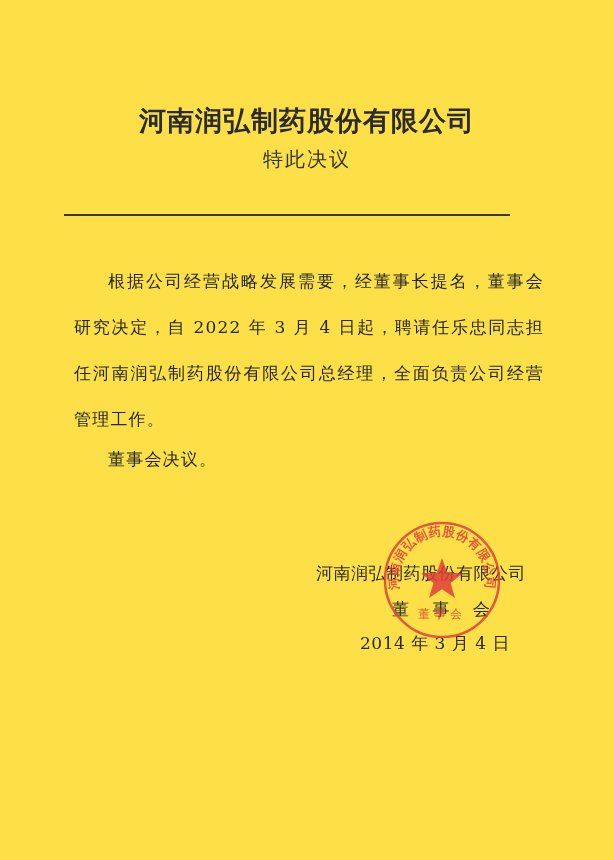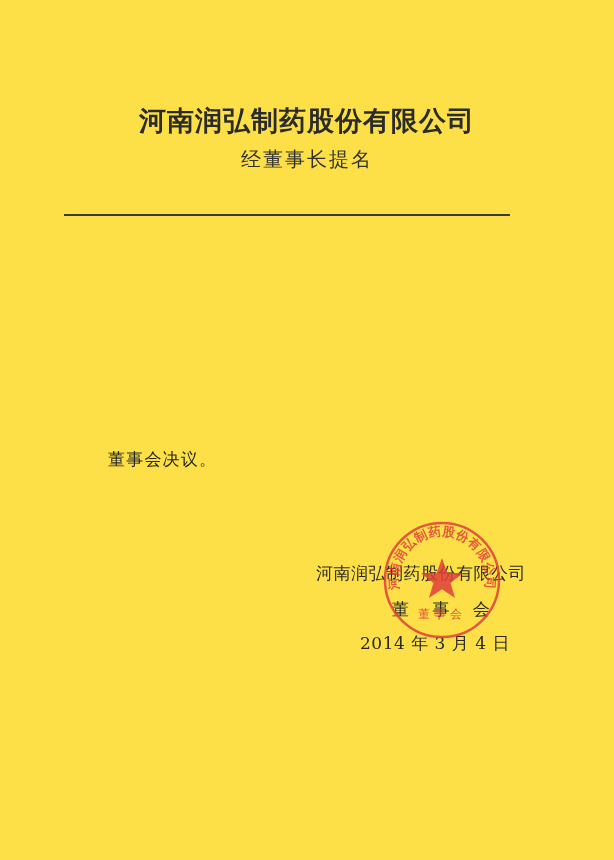--- a/index.html
+++ b/index.html
@@ -111,24 +111,27 @@
       pointer-events: none;
     }
     .seal svg { width: 120px; height: 120px; }
   </style>
 </head>
 <body>
 
 <div class="page">
 
   <div class="title">河南润弘制药股份有限公司</div>
-  <div class="subtitle">经董事长提名</div>
+  <div class="subtitle">特此决议</div>
 
   <div class="rule"></div>
 
+  <div class="body-text">
+    <p class="para first">根据公司经营战略发展需要，经董事长提名，董事会研究决定，自 2022 年 3 月 4 日起，聘请任乐忠同志担任河南润弘制药股份有限公司总经理，全面负责公司经营管理工作。</p>
+  </div>
 
   <div class="closing">董事会决议。</div>
 
   <div class="sign-company">河南润弘制药股份有限公司</div>
   <div class="sign-board">董 事 会</div>
   <div class="sign-date">2014 年 3 月 4 日</div>
 
   <div class="seal">
     <svg viewBox="0 0 120 120" xmlns="http://www.w3.org/2000/svg">
       <defs>

